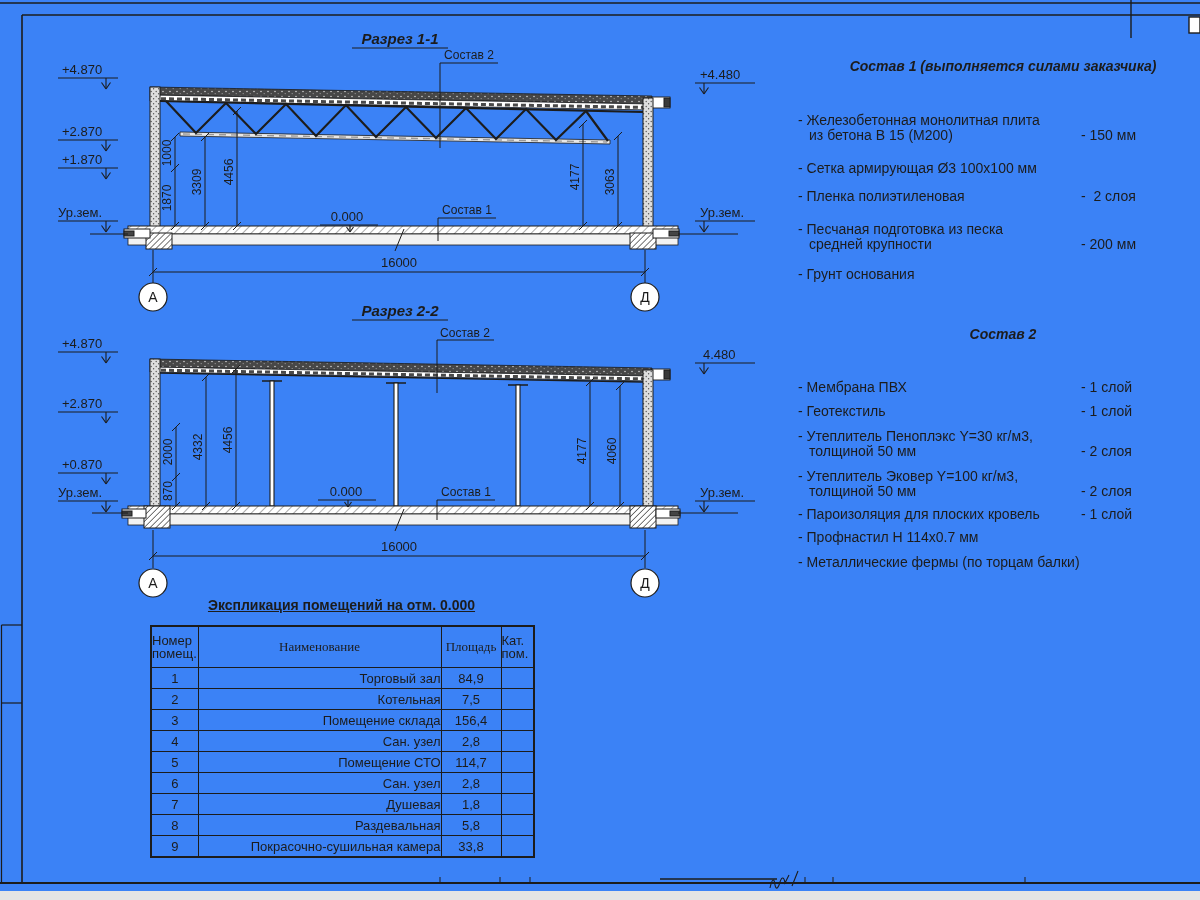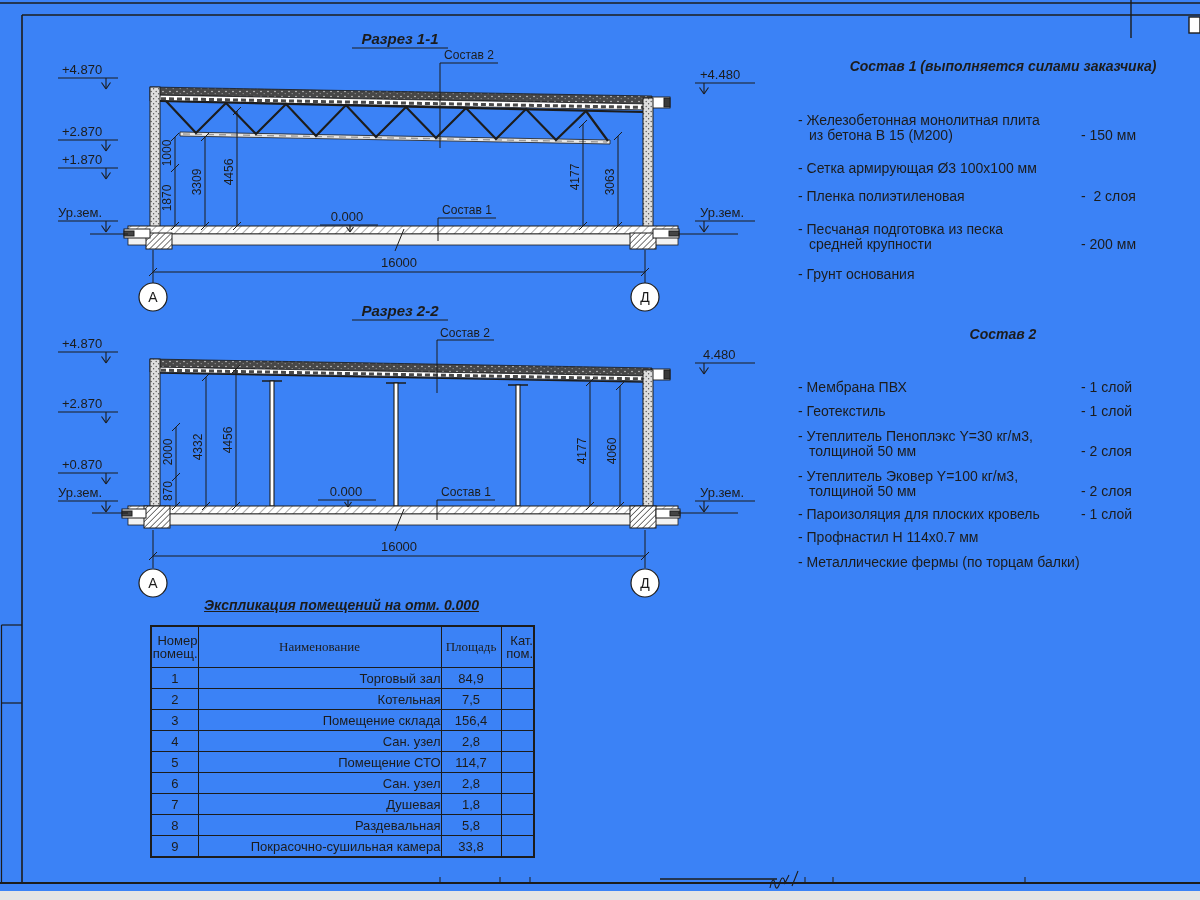--- a/index.html
+++ b/index.html
@@ -17,29 +17,29 @@
   .panel{position:absolute;}
   .panel-title{position:absolute;left:12px;top:0;width:100%;text-align:center;
                font-size:14px;font-style:italic;font-weight:bold;}
   .mat-item{position:absolute;left:8px;width:396px;display:flex;align-items:flex-end;
             font-size:14px;line-height:15px;}
   .mat-name{width:272px;white-space:pre-line;padding-left:11px;text-indent:-11px;}
   .mat-value{white-space:pre;}
 
   
   .expl{position:absolute;left:150px;top:597px;width:383px;}
-  .expl-title{width:383px;text-align:center;font-size:14px;font-style:italic;
+  .expl-title{width:383px;text-align:center;font-size:14px;
               font-weight:bold;text-decoration:underline;}
   table.expl-table{border-collapse:collapse;margin-top:12px;width:383px;
                    border:2px solid #1c1c1c;table-layout:fixed;}
   .expl-table th,.expl-table td{border:1px solid #1c1c1c;font-weight:normal;
                    font-size:13px;padding:0;overflow:hidden;}
   .expl-table th{height:40px;}
   .expl-table td{height:20px;}
-  .h-num,.h-cat{font-size:12px;line-height:13px;white-space:pre-line;text-align:right;padding-left:3px;}
+  .h-num,.h-cat{font-size:12px;line-height:13px;white-space:pre-line;text-align:left;padding-left:3px;}
   .h-name,.h-area{text-align:center;font-family:Liberation Serif, serif;}
   .c-num{text-align:center;}
   .c-name{text-align:right;padding-left:7px;}
   .c-area{text-align:center;}
 
   .bottom-band{position:absolute;left:0;top:891px;width:1200px;height:9px;background:#e4e4e4;}
 </style>
 </head>
 <body>
 

